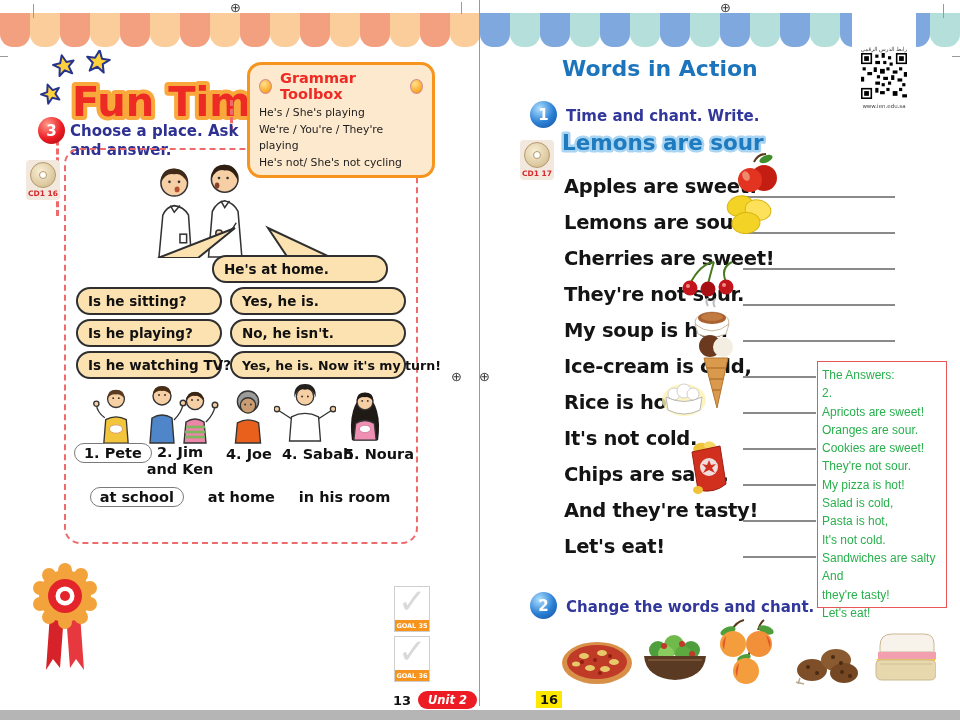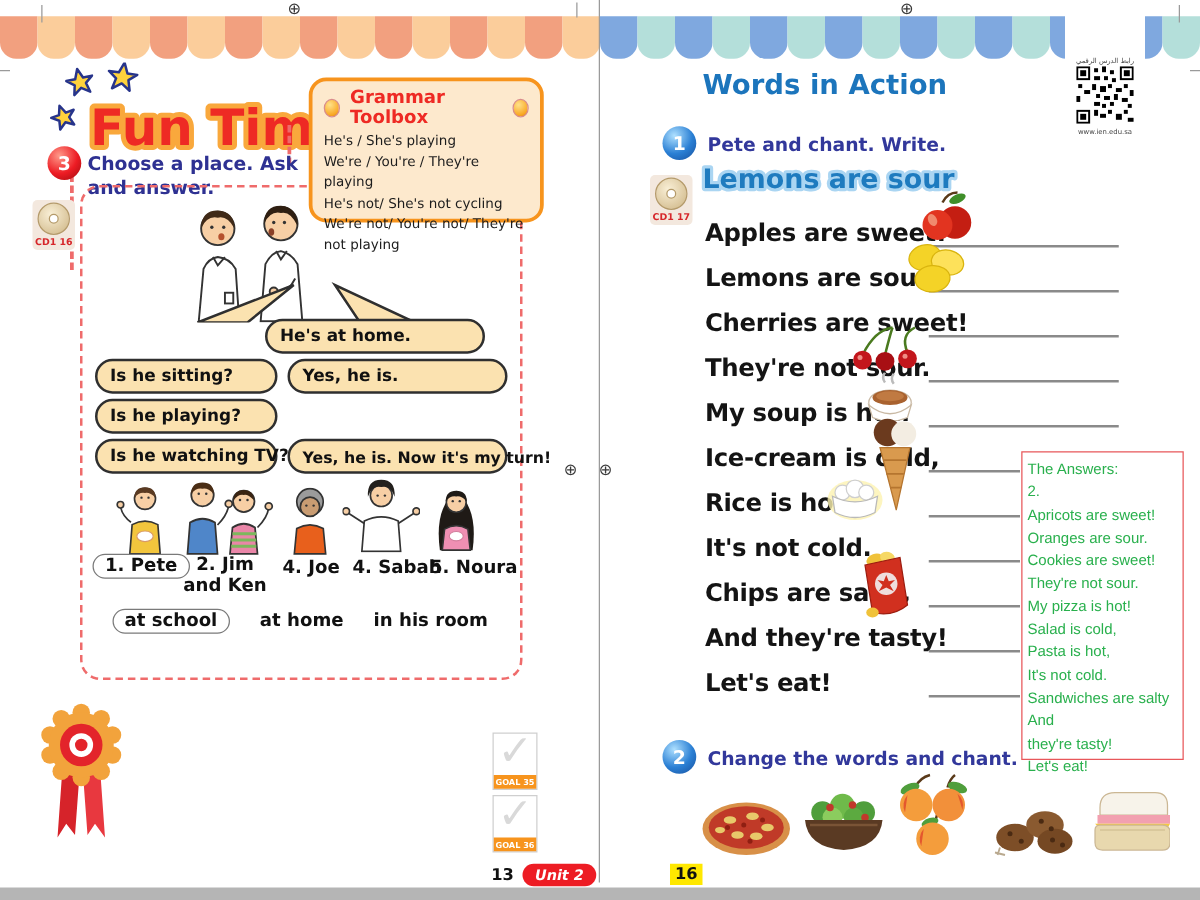--- a/index.html
+++ b/index.html
@@ -137,21 +137,20 @@
     <div class="toolbox">
       <div class="toolbox-title">
         <span class="tb-dot"></span>
         <span>Grammar Toolbox</span>
         <span class="tb-dot"></span>
       </div>
       <div class="toolbox-lines">
         <div>He's / She's playing</div>
         <div>We're / You're / They're playing</div>
         <div>He's not/ She's not cycling</div>
-        <div>We're not/ You're not/ They're not playing</div>
       </div>
     </div>
 
     <svg style="position:absolute;left:133px;top:158px" width="132" height="100" viewBox="0 0 132 105">
       <g stroke="#333" stroke-width="1.6">
         <path d="M24,104 L28,60 Q32,51 40,50 Q50,51 55,60 L58,104 Z" fill="#fff"></path>
         <path d="M36,50 L40,57 L46,50" fill="none"></path>
         <rect x="46" y="80" width="7" height="9" fill="#fff"></rect>
         <circle cx="40" cy="26" r="14" fill="#f7cfa5"></circle>
         <path d="M26,26 Q26,11 40,11 Q54,12 54,26 Q48,15 40,17 Q31,15 26,26 Z" fill="#402a18" stroke="none"></path>
@@ -173,20 +172,21 @@
     <svg style="position:absolute;left:140px;top:224px" width="260" height="34" viewBox="0 0 260 34">
       <polygon points="58,34 18,34 95,4" fill="#fbe2b0" stroke="#2f2f2f" stroke-width="2"></polygon>
       <polygon points="128,4 148,34 192,34" fill="#fbe2b0" stroke="#2f2f2f" stroke-width="2"></polygon>
     </svg>
 
     <div class="bubble" style="left:76px;top:319px;width:146px">Is he playing?</div>
     <div class="bubble" style="left:76px;top:287px;width:146px">Is he sitting?</div>
     <div class="bubble" style="left:76px;top:351px;width:146px">Is he watching TV?</div>
     <div class="bubble" style="left:212px;top:255px;width:176px">He's at home.</div>
     <div class="bubble" style="left:230px;top:287px;width:176px">Yes, he is.</div>
+    <div class="bubble" style="left:230px;top:319px;width:176px">No, he isn't.</div>
     <div class="bubble" style="left:230px;top:351px;width:176px;font-size:12.6px">Yes, he is. Now it's my turn!</div>
 
     <svg style="position:absolute;left:92px;top:386px" width="48" height="58" viewBox="0 0 50 62">
       <g stroke="#333" stroke-width="1.4">
         <path d="M13,34 Q5,28 4,20" fill="none"></path>
           <circle cx="4" cy="19" r="2.8" fill="#f7cfa5"></circle>
         <path d="M12,61 L14,36 Q25,30 36,36 L38,61 Z" fill="#f2c53d"></path>
         <ellipse cx="25" cy="46" rx="7" ry="4.5" fill="#fff" stroke="#d99a66" stroke-width="1"></ellipse>
         <circle cx="25" cy="14" r="9" fill="#f7cfa5"></circle>
         <path d="M16,13 Q16,4 25,4 Q34,4 34,13 Q29,8 25,9 Q20,8 16,13 Z" fill="#5a3a22" stroke="none"></path>
@@ -361,21 +361,21 @@
         </g>
       </svg>
       <div class="qr-cap">www.ien.edu.sa</div>
     </div>
 
     <div class="wia-title">Words in Action</div>
 
     <div class="badge badge-blue" style="left:50px;top:101px">
       <span>1</span>
     </div>
-    <div class="instr2" style="left:86px;top:107px">Pete and chant. Write.</div>
+    <div class="instr2" style="left:86px;top:107px">Time and chant. Write.</div>
 
     <svg style="position:absolute;left:78px;top:124px" width="240" height="36" viewBox="0 0 240 36">
       <text x="4" y="26" font-family="DejaVu Sans, sans-serif" font-size="21.5" font-weight="bold" fill="#1e7bbf" stroke="#aad5f2" stroke-width="5" paint-order="stroke" stroke-linejoin="round">Lemons are sour</text>
     </svg>
 
     <div class="cd-tag" style="left:40px;top:140px">
       <div class="cd-disc"></div>
       <div class="cd-label">CD1 17</div>
     </div>
 

